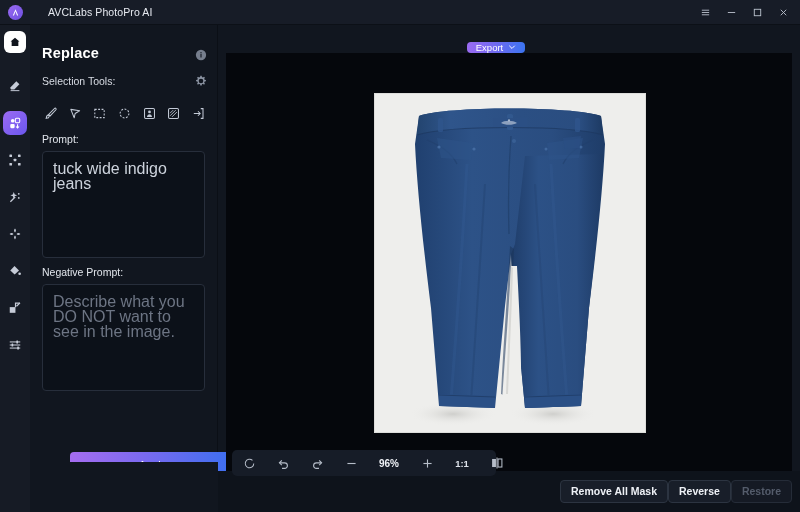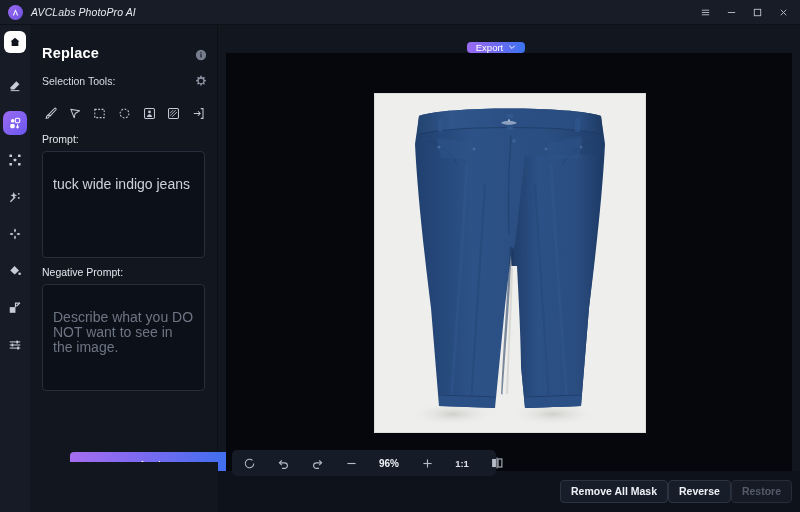--- a/index.html
+++ b/index.html
@@ -24,22 +24,22 @@
   }
   .logo {
     width: 15px; height: 15px; border-radius: 50%;
     margin-left: 8px;
     background: linear-gradient(135deg, #9b6bf2 0%, #6d4fe0 100%);
     display: flex; align-items: center; justify-content: center;
     flex: none;
   }
   .logo svg { display:block; }
   .app-title {
-    margin-left: 8px;
-    font-size: 10.5px; color: #e6e9f0; letter-spacing: .1px; font-style: italic;
+    margin-left: 25px;
+    font-size: 10.5px; color: #e6e9f0; letter-spacing: .1px;
   }
   .win-btns {
     margin-left: auto; display: flex; align-items: center;
     height: 25px;
   }
   .win-btn {
     width: 26px; height: 25px;
     display: flex; align-items: center; justify-content: center;
     color: #b9c0cc;
   }
@@ -101,22 +101,22 @@
   .field-label {
     font-size: 10.5px; color: #e2e6ec;
     padding-left: 12px; margin-top: 8px; display:block;
   }
   .textarea-box {
     margin: 6px 12px 0 12px;
     background: #0c1119;
     border: 1px solid #272e3b;
     border-radius: 4px;
     height: 107px;
-    padding: 25px 10px;
-    font-size: 14px; line-height: 15px;
+    padding: 9px 10px;
+    font-size: 16px; line-height: 15px;
     color: #cdd3dc;
     overflow: hidden;
   }
   .textarea-box.placeholder { color: #6d7584; }
 
   .apply-btn {
     position: absolute; left: 40px; top: 427px;
     width: 165px; height: 25px; border-radius: 4px;
     background: linear-gradient(90deg, #a66df0 0%, #7a6af0 45%, #3a6ff0 100%);
     display: flex; align-items: center; justify-content: center;

